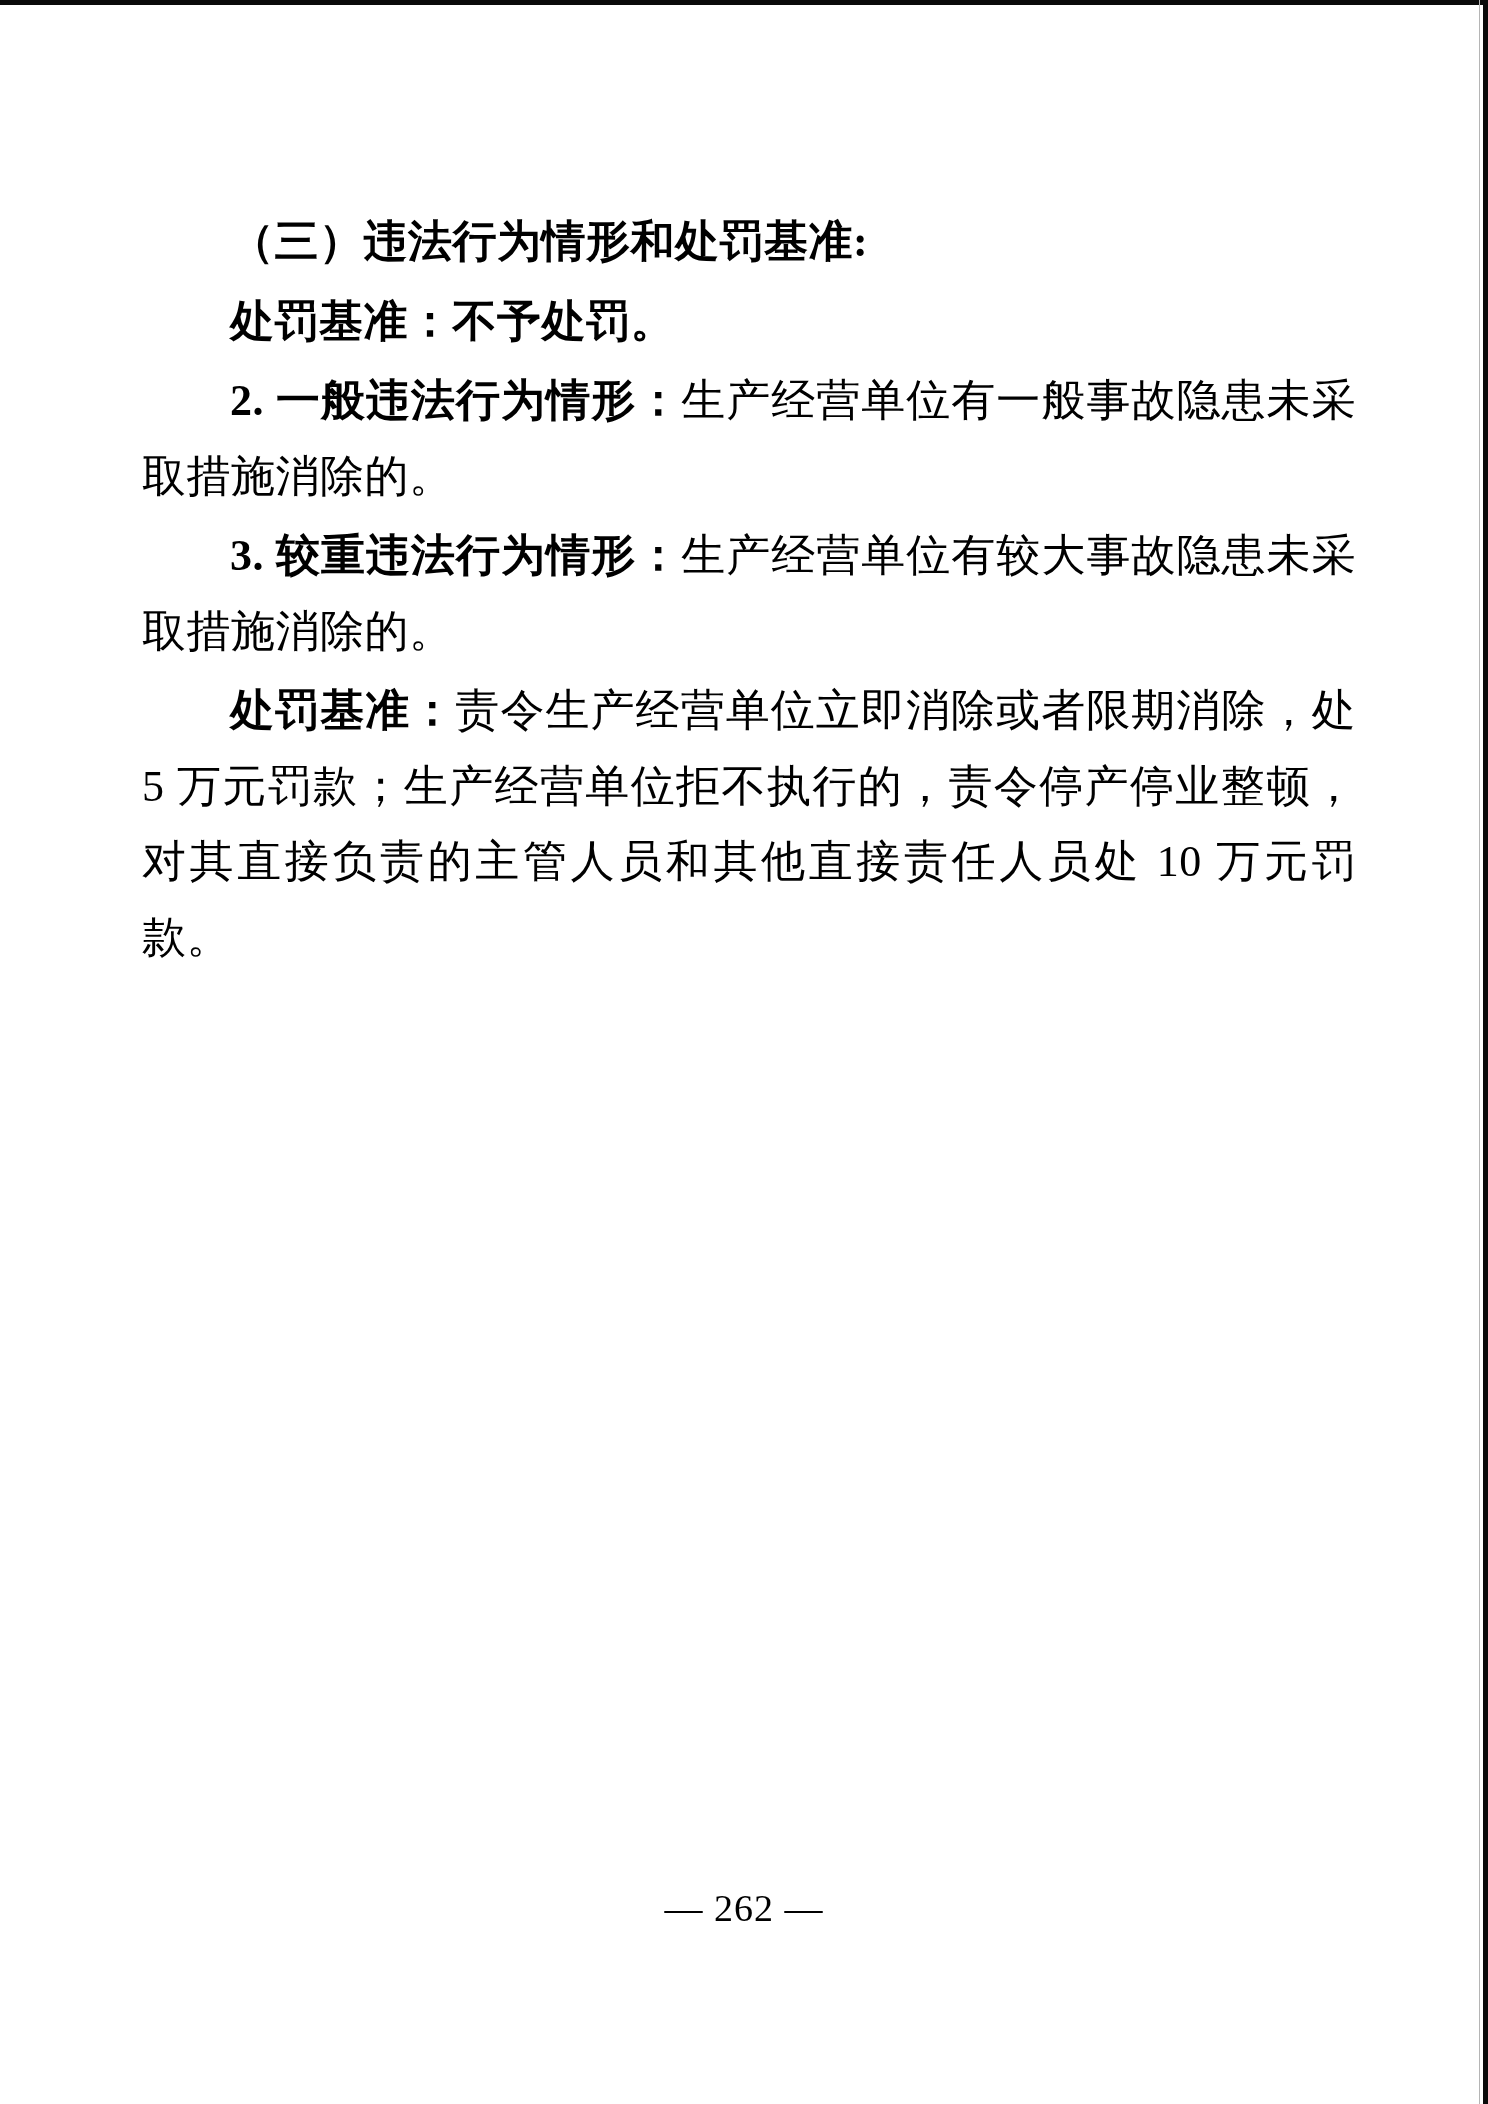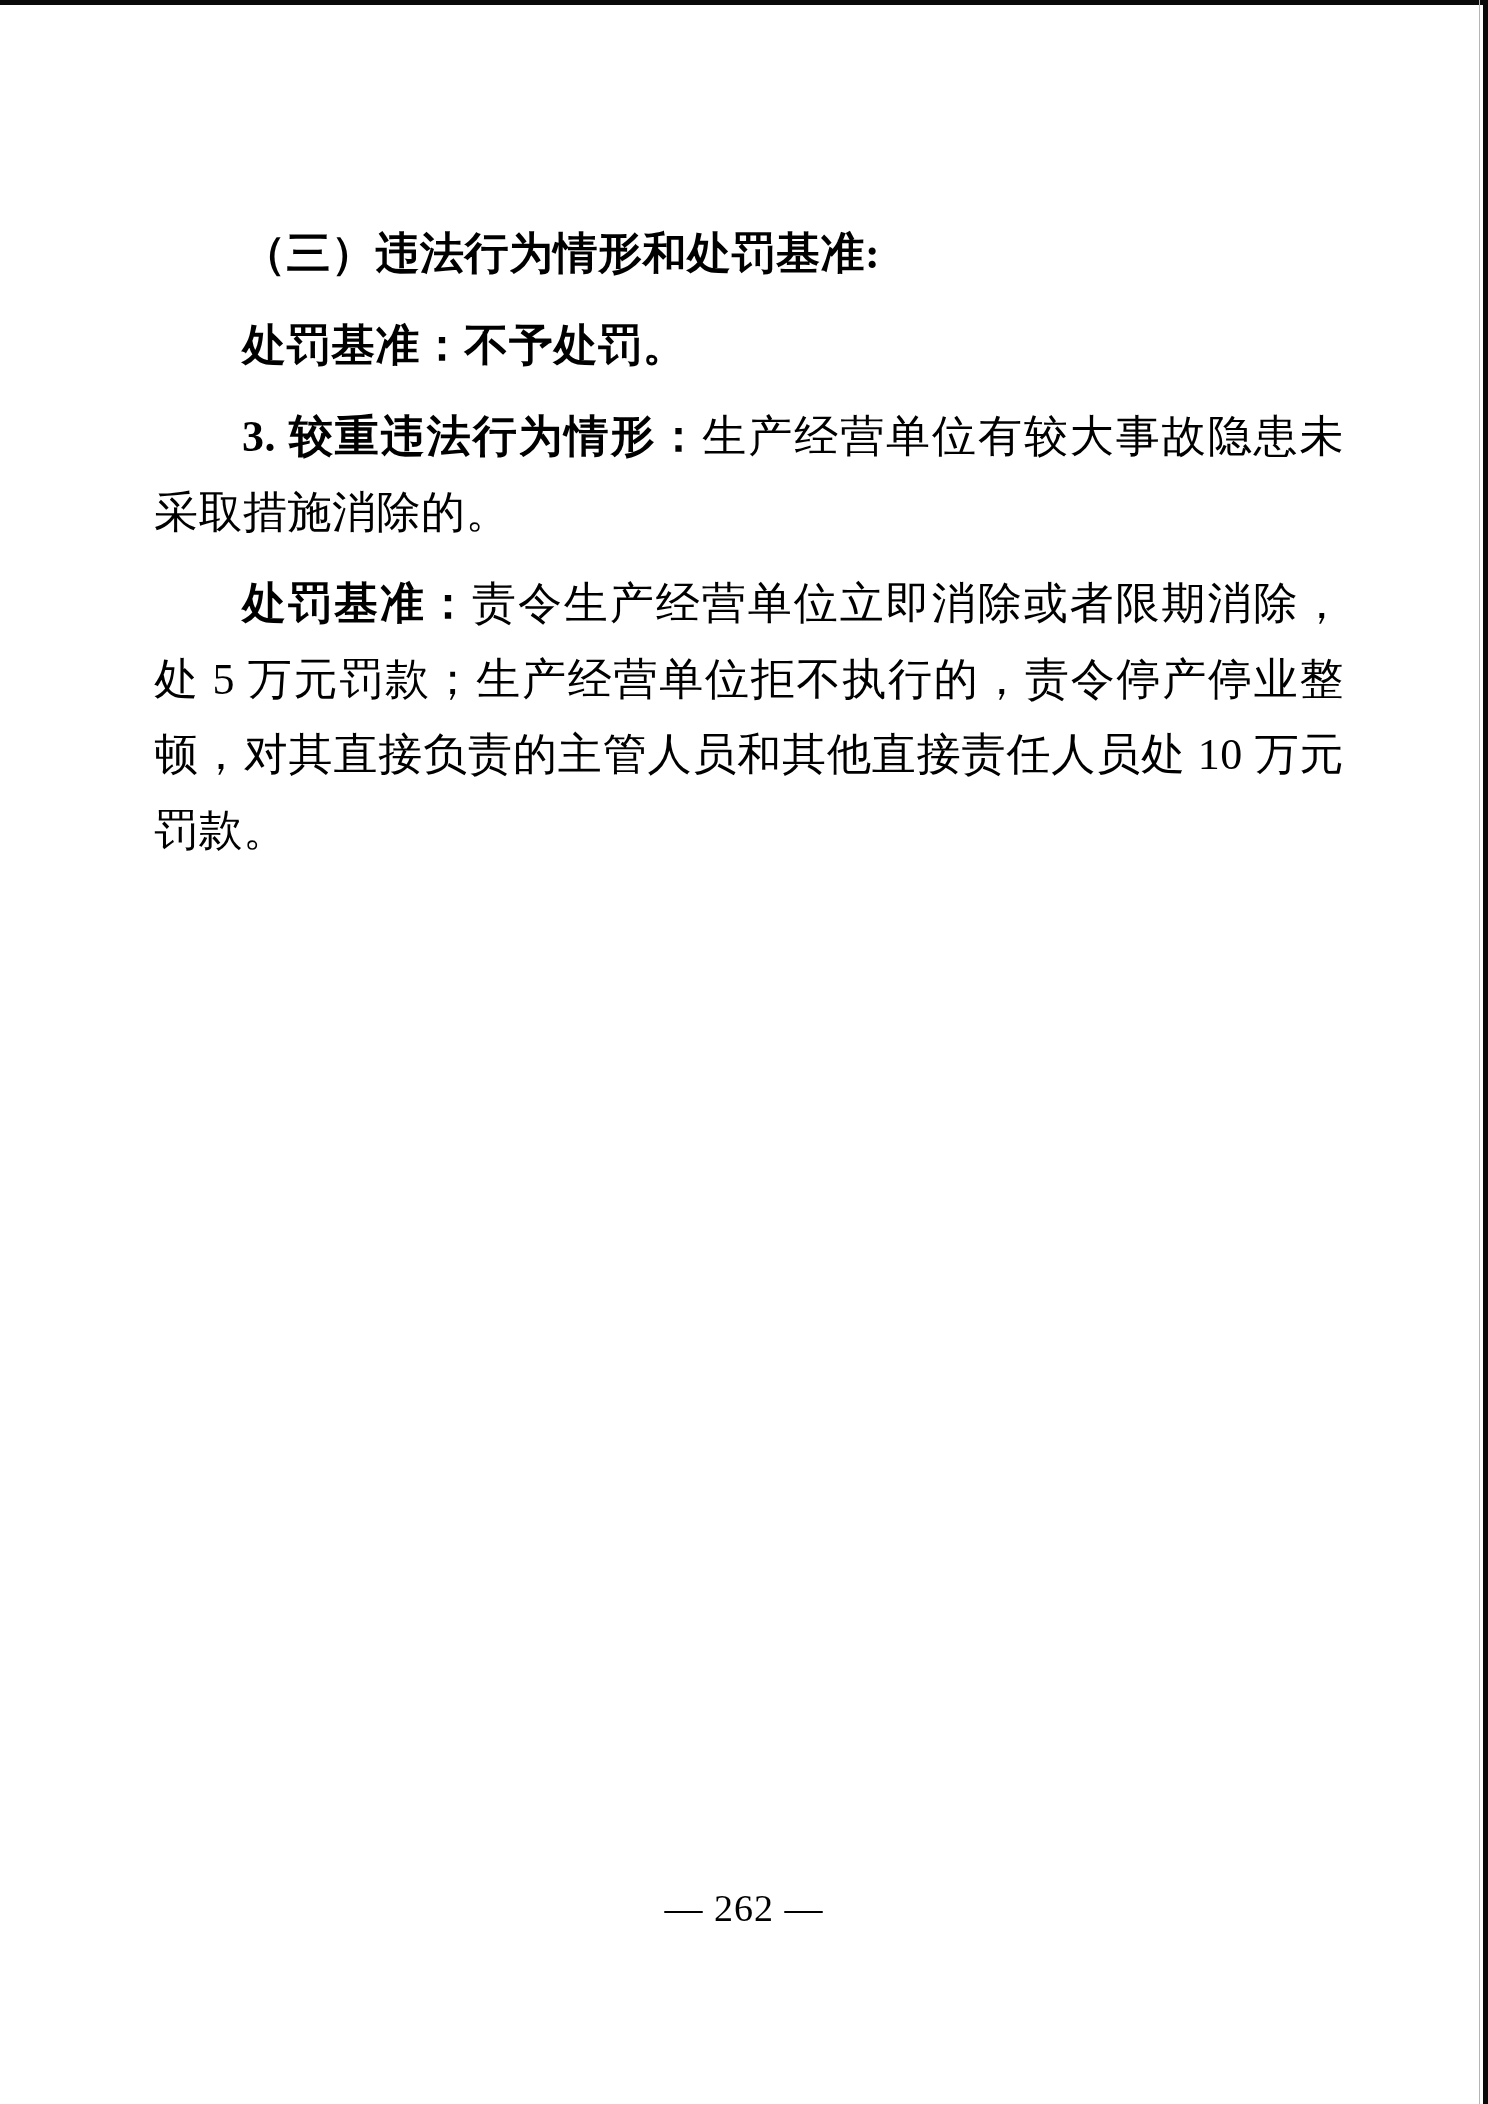--- a/index.html
+++ b/index.html
@@ -24,21 +24,21 @@
     position: absolute; top: 0; right: 8px;
     width: 1px; height: 100%; background: #b5b5b5;
   }
   .text-body {
     position: absolute;
     left: 138px;
     top: 200px;
     width: 1222px;
   }
   .text-body p {
-    margin: 16px;
+    margin: 4px;
     font-size: 44px;
     line-height: 75.5px;
     text-indent: 88px;
     text-align: justify;
     text-justify: inter-ideograph;
     letter-spacing: 0.5px;
     word-break: break-all;
   }
   .text-body p .seg-bold { font-weight: 700; }
   .text-body p .seg-regular { font-weight: 400; }
@@ -56,18 +56,19 @@
 <body>
 
 <div class="page">
   <div class="edge-top"></div>
   <div class="edge-right-hairline"></div>
   <div class="edge-right"></div>
 
   <div class="text-body" id="text-body">
       <p><span class="seg-bold">（三）违法行为情形和处罚基准:</span></p>
       <p><span class="seg-bold">处罚基准：不予处罚。</span></p>
+      <p><span class="seg-bold">2. 一般违法行为情形：</span><span class="seg-regular">生产经营单位有一般事故隐患未采取措施消除的。</span></p>
       <p><span class="seg-bold">3. 较重违法行为情形：</span><span class="seg-regular">生产经营单位有较大事故隐患未采取措施消除的。</span></p>
       <p><span class="seg-bold">处罚基准：</span><span class="seg-regular">责令生产经营单位立即消除或者限期消除，处 5 万元罚款；生产经营单位拒不执行的，责令停产停业整顿，对其直接负责的主管人员和其他直接责任人员处 10 万元罚款。</span></p>
     </div>
 
   <div class="page-footer">— 262 —</div>
 </div>
 
 </body></html>

